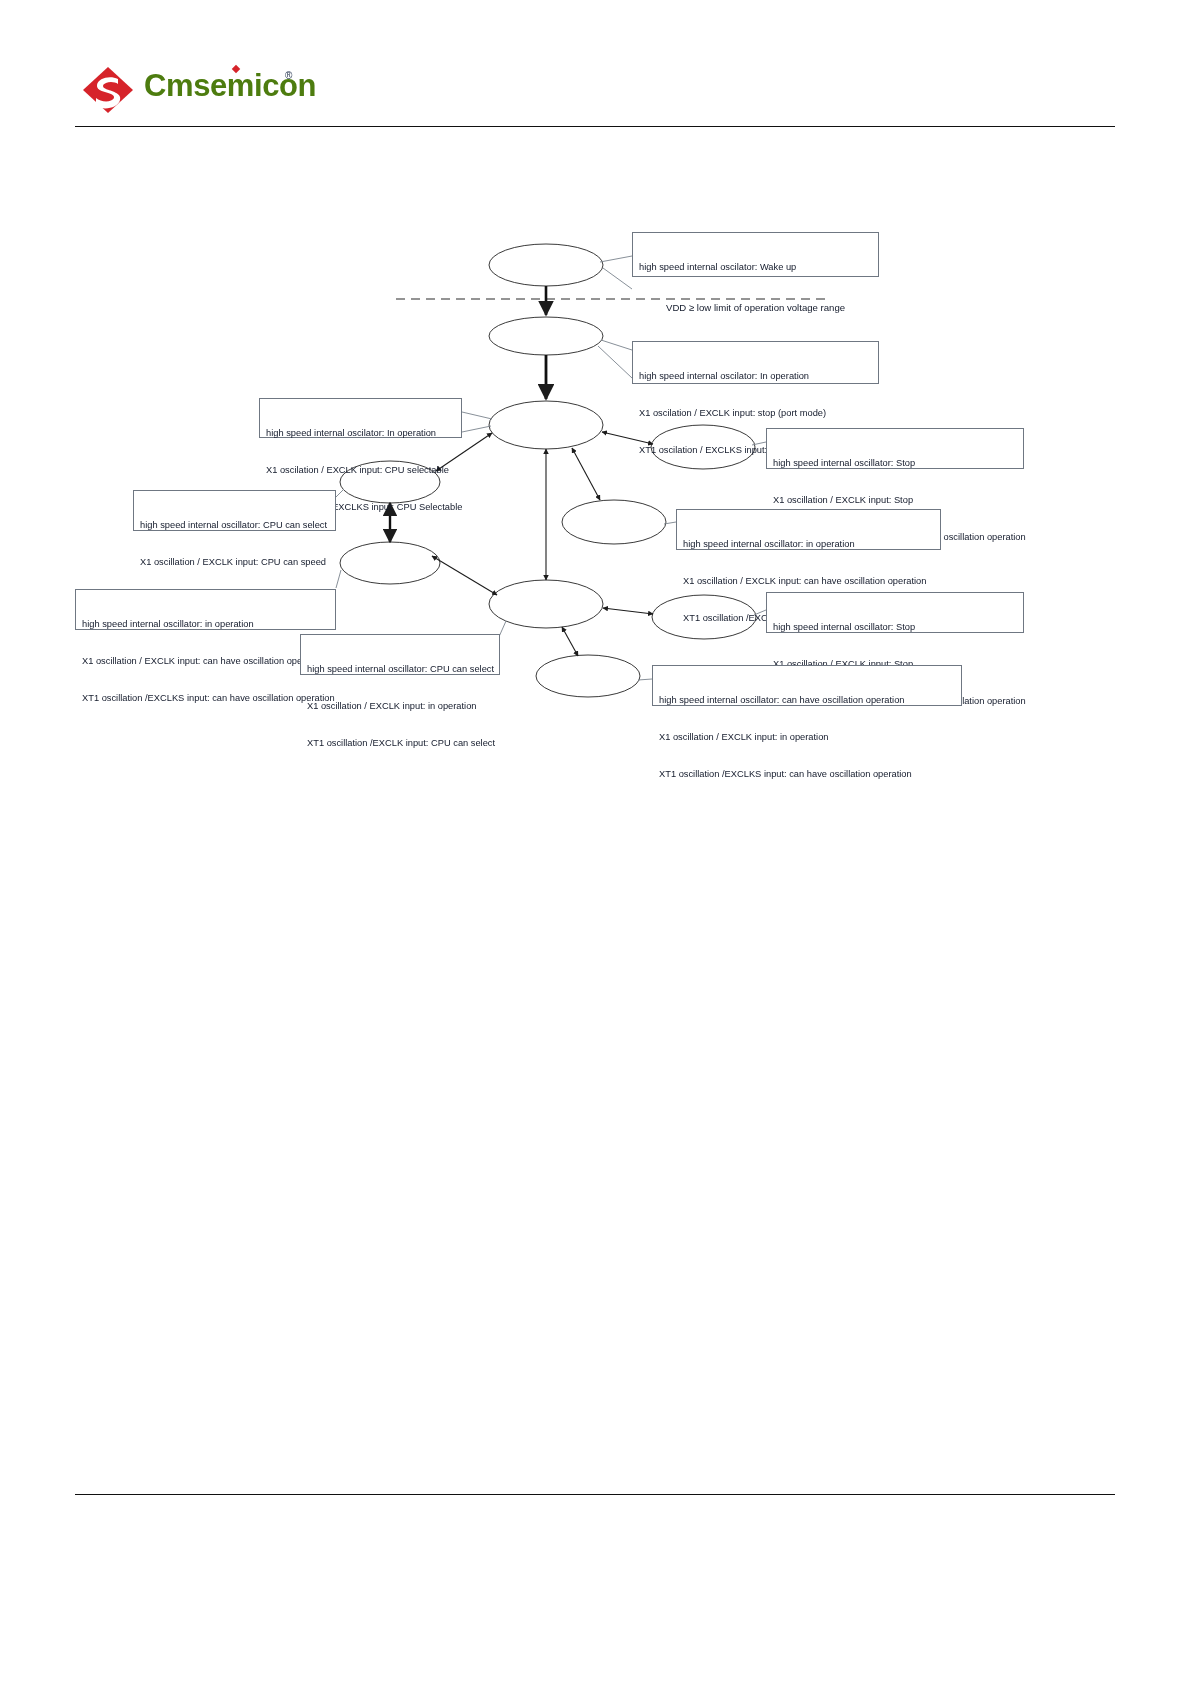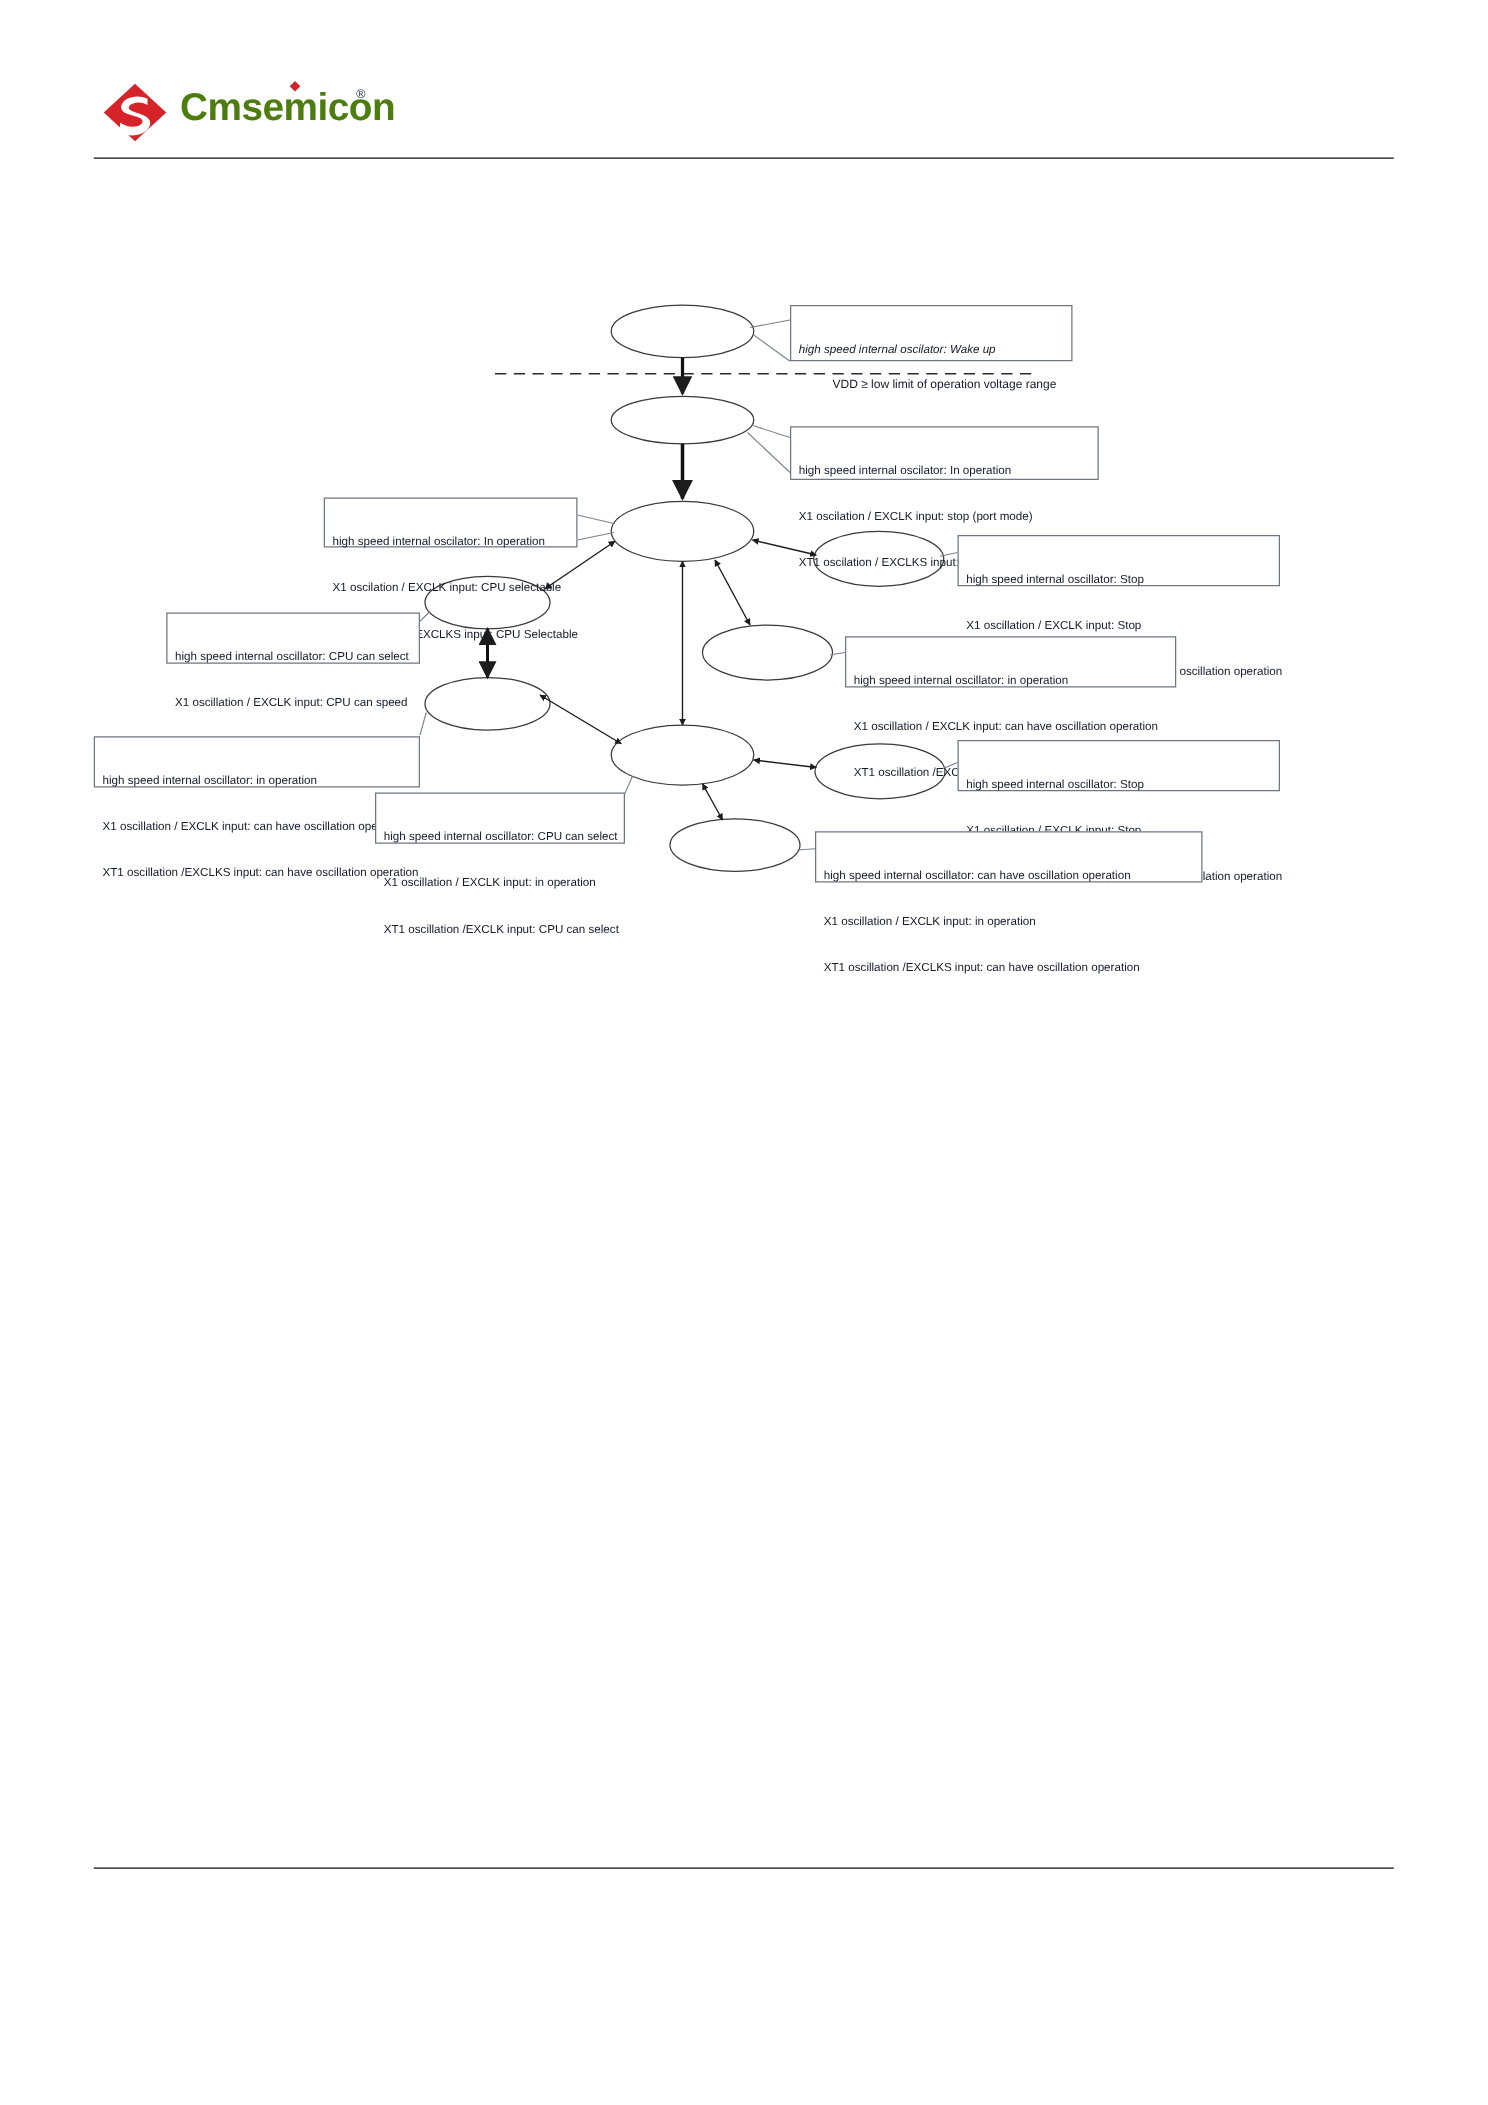--- a/index.html
+++ b/index.html
@@ -178,21 +178,21 @@
       <path d="M 344 489 L 336 497"></path>
       <path d="M 341 570 L 336 588"></path>
       <path d="M 506 621 L 498 639"></path>
       <path d="M 754 615 L 766 610"></path>
       <path d="M 638 680 L 652 679"></path>
     </g>
   </svg>
 
   <div class="vdd-label" style="left:634px; top:302px;margin-left:32px;">VDD ≥ low limit of operation voltage range</div>
 
-  <div class="callout" style="left:632px; top:244px; width:226px; height:45px;font-style:italic;">
+  <div class="callout" style="left:632px; top:232px; width:247px; height:45px;">
     <span>high speed internal oscilator: Wake up</span>
   </div>
 
   <div class="callout" style="left:632px; top:341px; width:247px; height:43px;">
     <span>high speed internal oscilator: In operation</span>
     <span>X1 oscilation / EXCLK input: stop (port mode)</span>
     <span>XT1 oscilation / EXCLKS input: stop (port mode)</span>
   </div>
 
   <div class="callout" style="left:259px; top:398px; width:203px; height:40px;">

